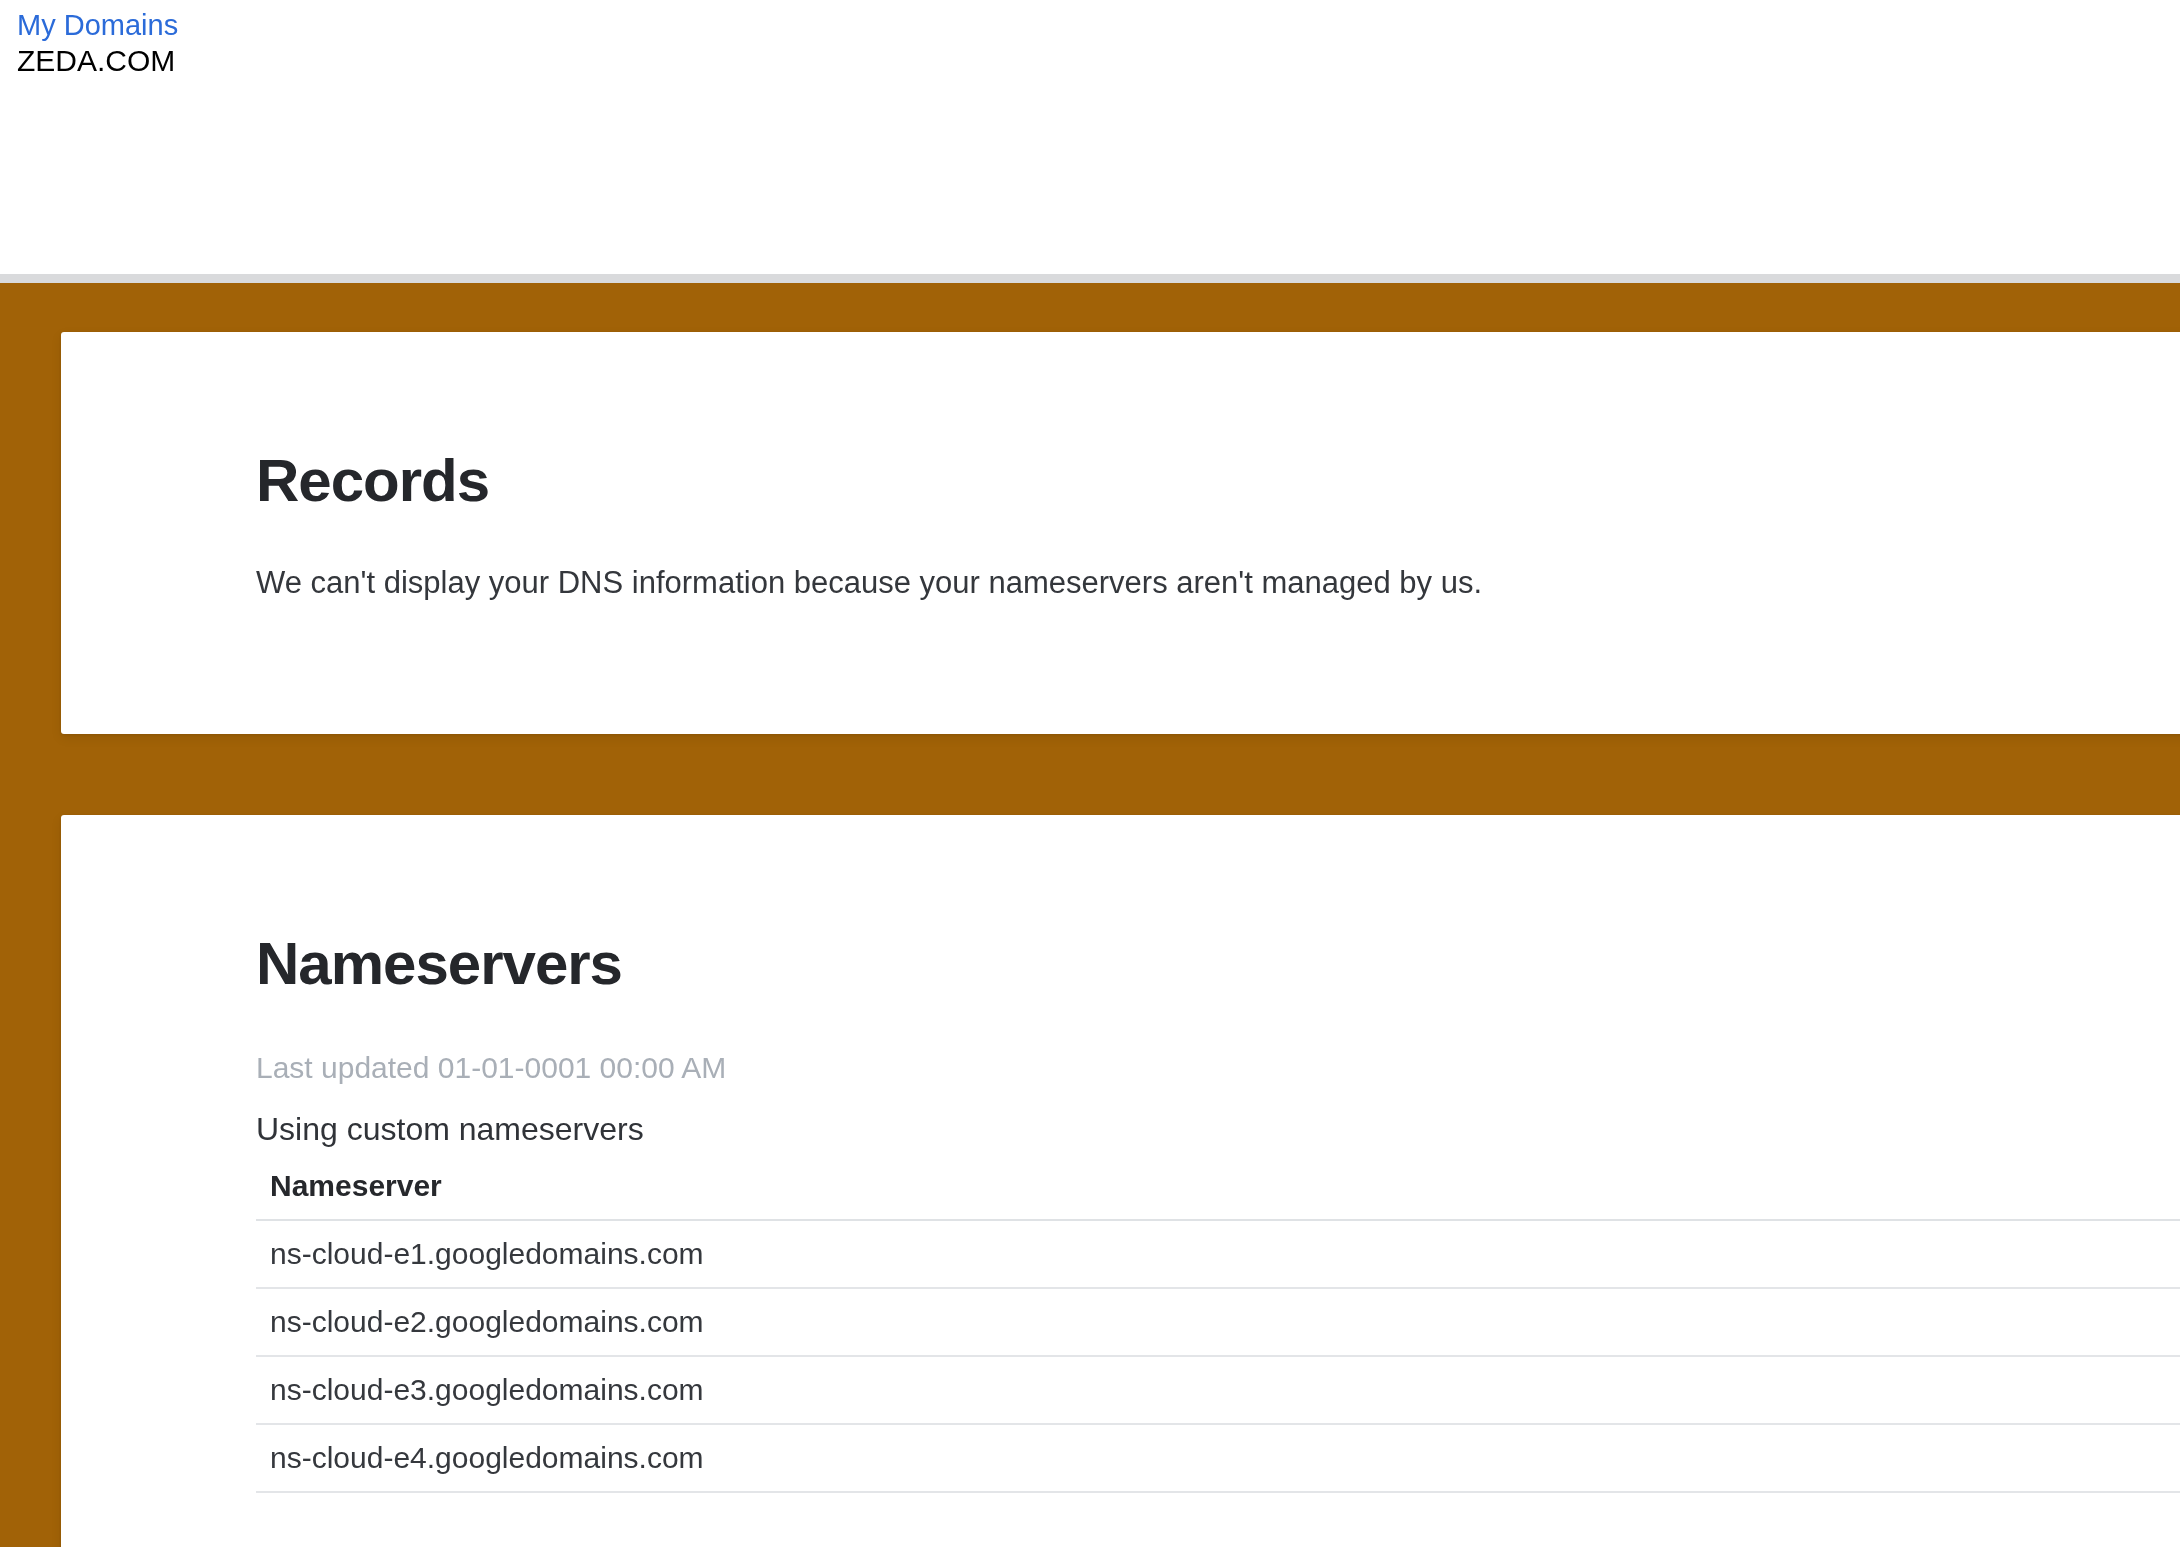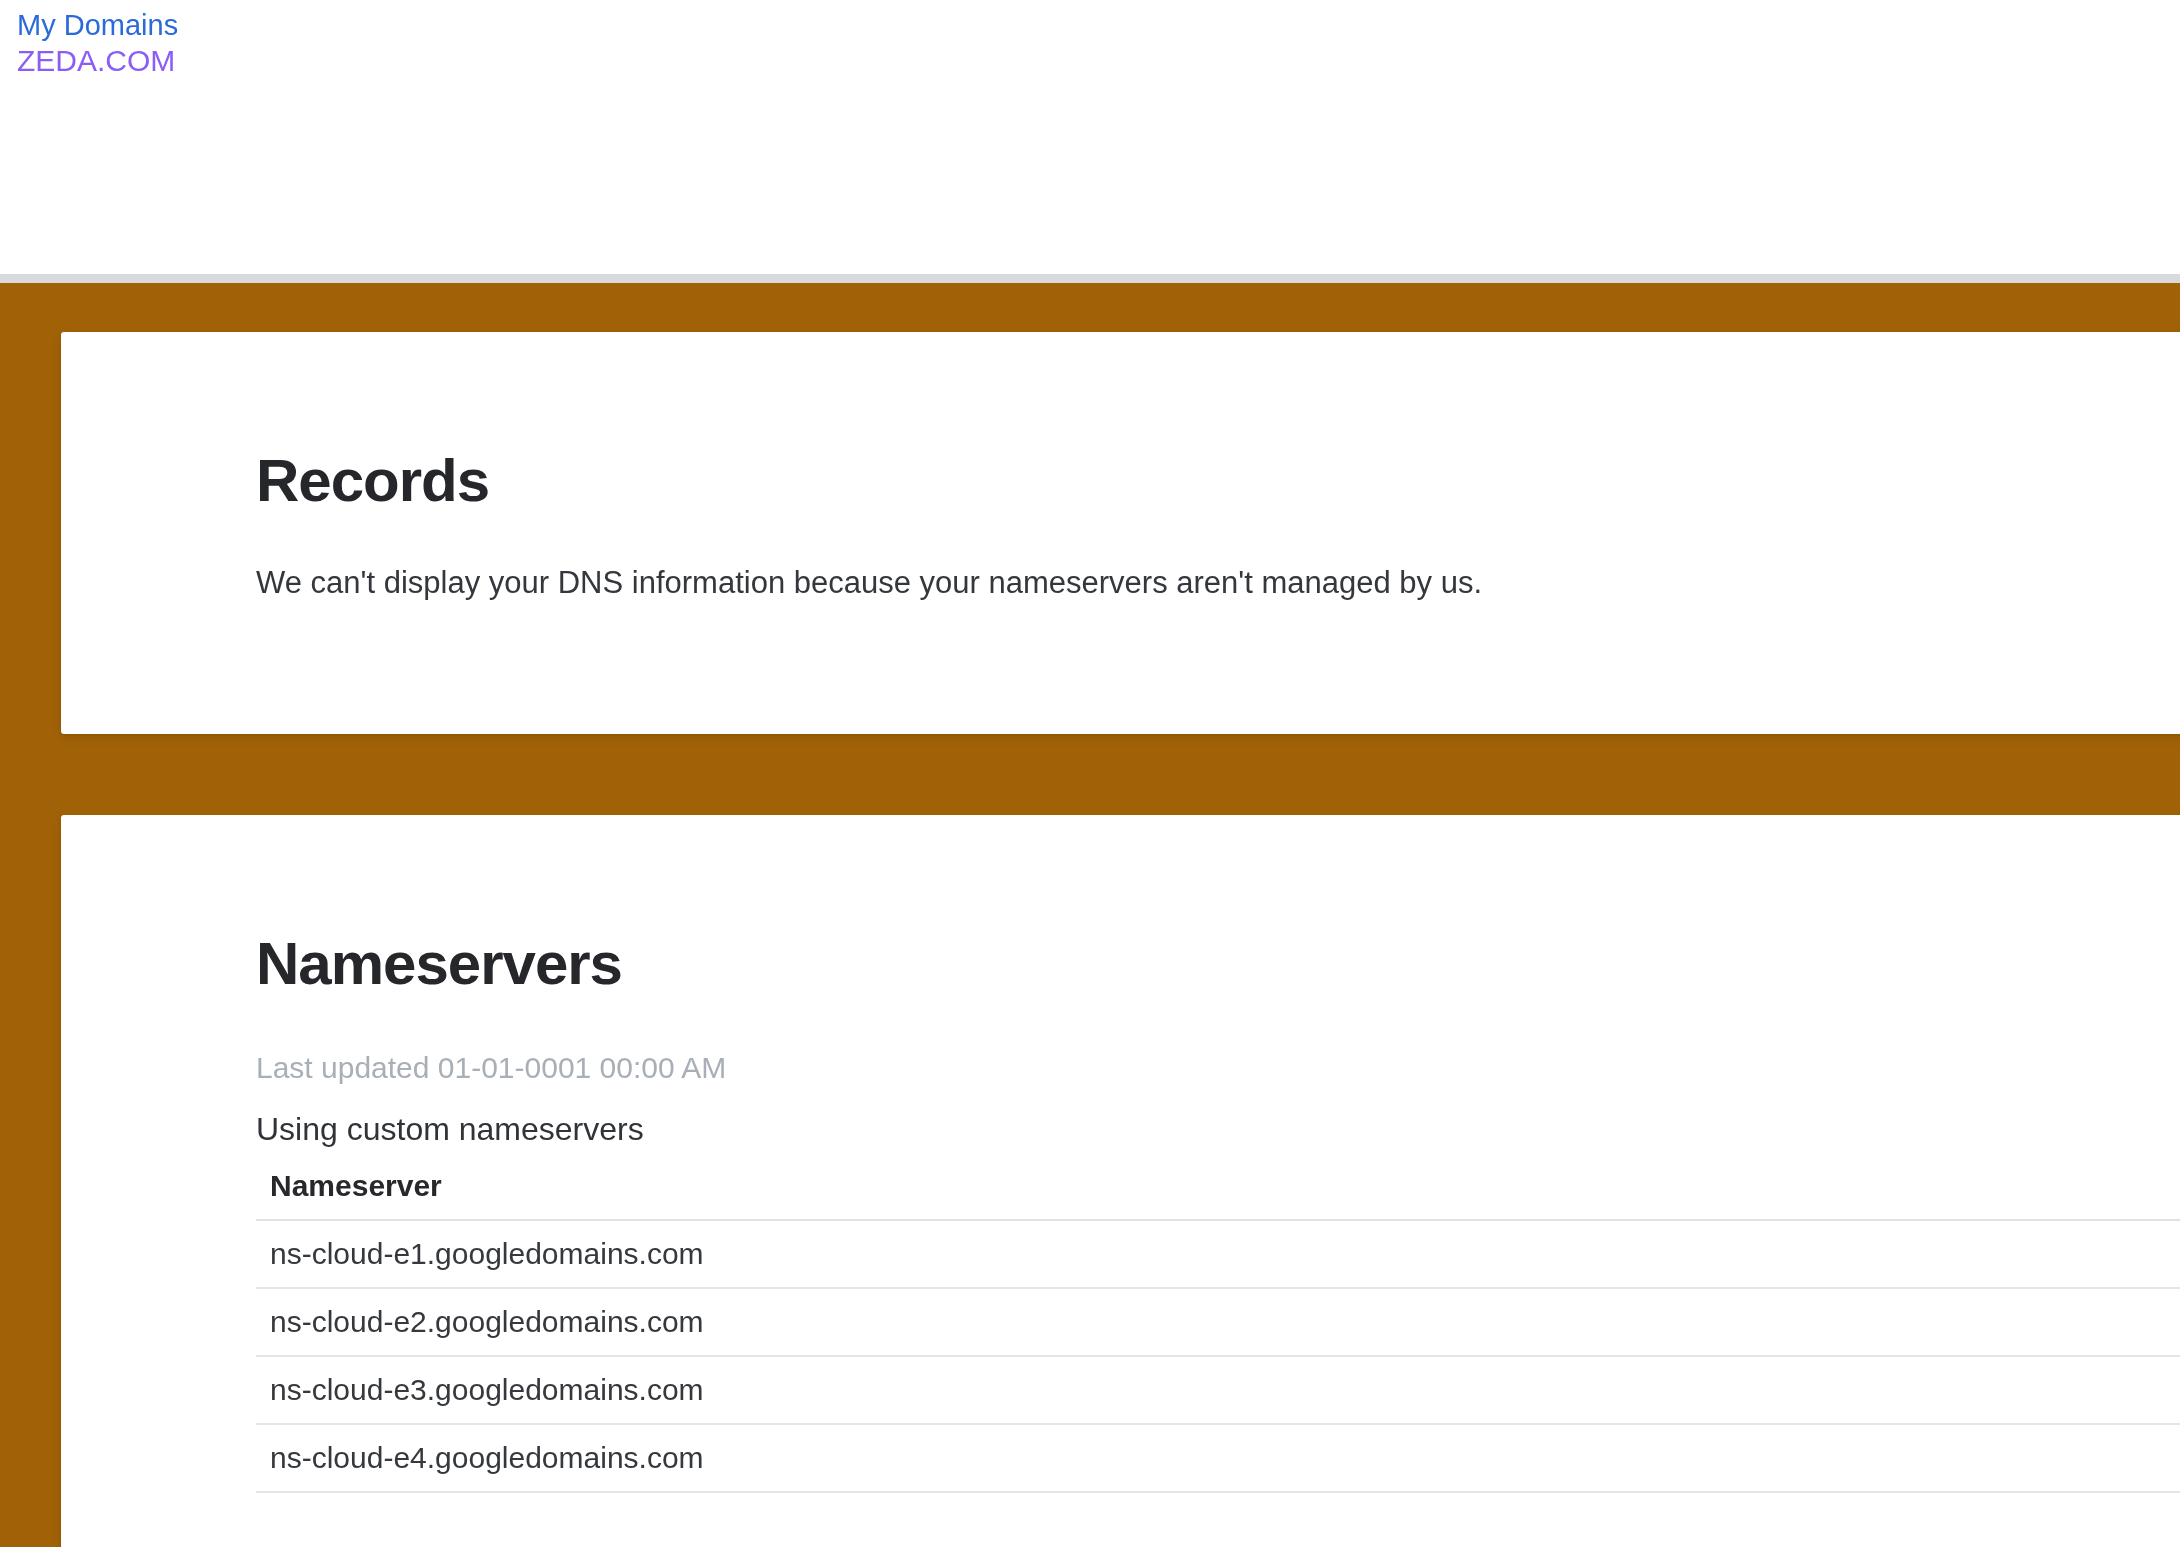--- a/index.html
+++ b/index.html
@@ -36,21 +36,21 @@
     font-size: 79px;
     line-height: 1;
     font-weight: 700;
     letter-spacing: -2px;
     color: #2d2f33;
   }
   .domain-subtitle {
     margin-top: 0px;
     font-size: 30px;
     line-height: 36px;
-    color: #8b5cf6;
+    color: #000000;
   }
 
   
   .divider-band {
     height: 9px;
     background: #d9dadc;
   }
 
   
   .page-body {

